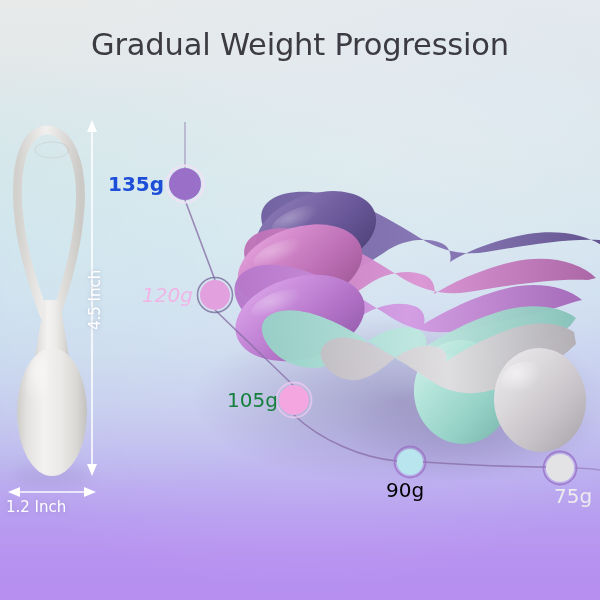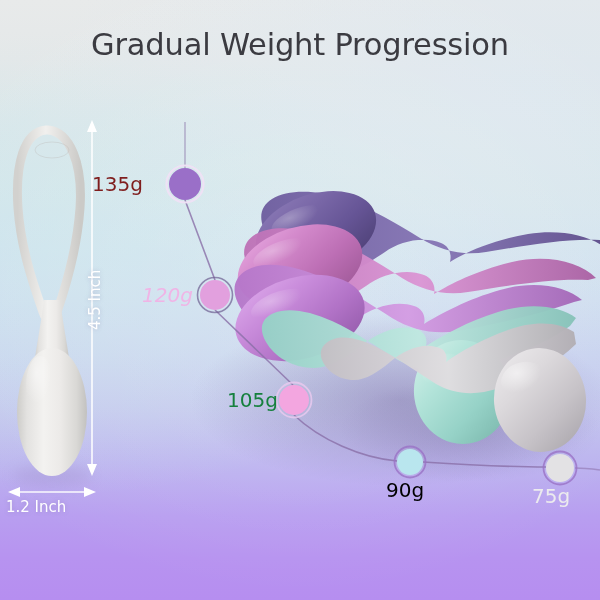--- a/index.html
+++ b/index.html
@@ -269,22 +269,22 @@
       <path d="M92 120 L87 132 L97 132 Z" fill="#ffffff"></path>
       <path d="M92 476 L87 464 L97 464 Z" fill="#ffffff"></path>
     </g>
     <g>
       <line x1="14" y1="492" x2="90" y2="492" stroke="#ffffff" stroke-width="1.6" opacity=".95"></line>
       <path d="M8 492 L20 487 L20 497 Z" fill="#ffffff"></path>
       <path d="M96 492 L84 487 L84 497 Z" fill="#ffffff"></path>
     </g>
   </svg>
 
-  <div class="wlabel" style="left:92px;top:172px;color:#7f1d1d;">135g</div>
+  <div class="wlabel" style="left:108px;top:172px;color:#1d4ed8;font-weight:bold;">135g</div>
   <div class="wlabel" style="left:142px;top:283px;color:#f0b4e6;font-style:italic;">120g</div>
   <div class="wlabel" style="left:227px;top:388px;color:#15803d;">105g</div>
   <div class="wlabel" style="left:386px;top:478px;color:#000000;">90g</div>
-  <div class="wlabel" style="left:532px;top:484px;color:#ecebee;">75g</div>
+  <div class="wlabel" style="left:554px;top:484px;color:#ecebee;">75g</div>
 
   <div class="dim-v" style="left:86px;top:330px;">4.5 Inch</div>
   <div class="dim-h" style="left:6px;top:498px;">1.2 Inch</div>
 
 </div>
 
 </body></html>

